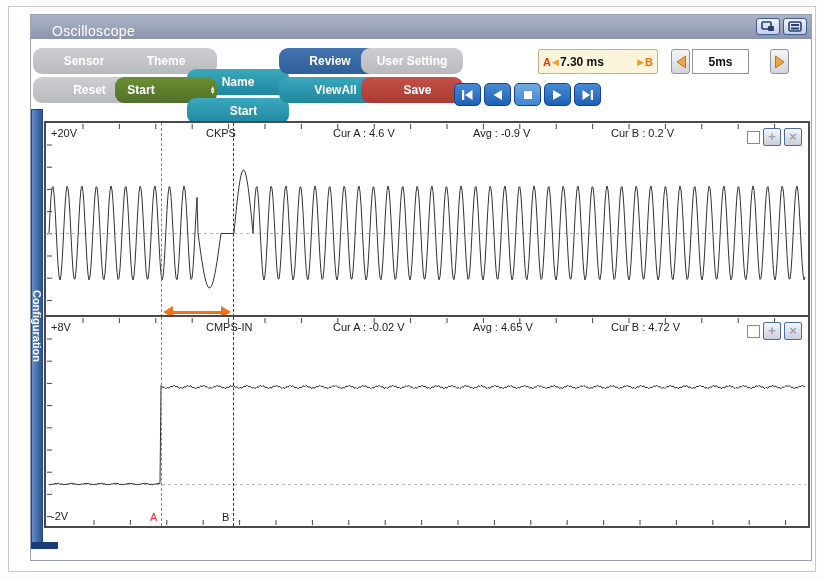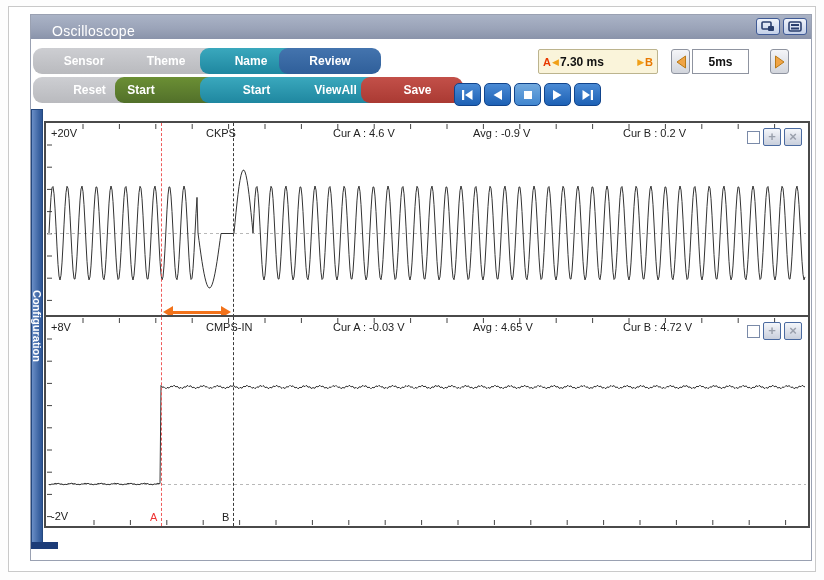--- a/index.html
+++ b/index.html
@@ -18,21 +18,21 @@
   .tb-btns { position:absolute; right:4px; top:3px; display:flex; gap:3px; }
   .tb-btn { width:24px; height:17px; border:1px solid #3f5a96; border-radius:3px;
     background:linear-gradient(#f0f4fb, #c3d0e8); display:flex; align-items:center; justify-content:center; cursor:pointer; }
 
   
   .toolbar { position:absolute; left:0; top:24px; width:100%; height:70px; background:#ffffff; }
   .btn { position:absolute; width:102px; height:26px; border:none; border-radius:9px;
     color:#ffffff; font-weight:bold; font-size:12px; font-family:"Liberation Sans",sans-serif;
     display:flex; align-items:center; justify-content:center; cursor:pointer; }
   .r1 { top:9px; } .r2 { top:38px;padding-left:11px; }
-  .c0{left:2px;} .c1{left:84px;} .c2{left:169px;} .c3{left:248px;} .c4{left:330px;}
+  .c0{left:2px;} .c1{left:84px;} .c2{left:156px;margin-top:21px;} .c3{left:248px;} .c4{left:330px;}
   .btn.gray  { background:linear-gradient(#cdced2, #b9babe); }
   .btn.teal  { background:linear-gradient(#3aa8bd, #1f87a0); }
   .btn.blue  { background:linear-gradient(#4474ae, #2f5f9a); }
   .btn.green { background:linear-gradient(#6b8f34, #52702a);gap:48px; }
   .btn.red   { background:linear-gradient(#c35049, #aa3a33); }
   .spin { display:flex; flex-direction:column; margin-left:7px; line-height:4px; font-size:6px; color:#fff; }
 
   .playback { position:absolute; left:423px; top:44px; display:flex; gap:3px; }
   .pb-btn { width:27px; height:23px; border:1px solid #11448c; border-radius:5px;
     background:linear-gradient(#4a8ad4, #1d61b5); display:flex; align-items:center; justify-content:center; cursor:pointer; }
@@ -58,21 +58,21 @@
   .sidebar span { position:absolute; top:50%; left:50%; transform:translate(-50%,-50%);
     writing-mode:vertical-rl; color:#ffffff; font-weight:bold; font-size:11px; white-space:nowrap; }
   .sidebar-cap { position:absolute; left:0; top:527px; width:27px; height:7px; background:#1c3c78; }
 
   
   .scope { position:absolute; left:13px; width:766px; background:#ffffff; border:2px solid #4a4a4a; }
   .scope.top { top:106px; height:223px;padding-left:40px; }
   .scope.bottom { top:300px; height:213px; }
   .scope .hdr { position:absolute; top:4px; font-size:11px; color:#222; white-space:nowrap; }
   .v-top { left:5px; top:4px; } .v-bottom { position:absolute; left:5px; bottom:4px; font-size:11px; color:#222; }
-  .ch { left:160px; } .curA { left:287px; } .avg { left:427px; } .curB { left:565px;margin-left:12px; }
+  .ch { left:160px; } .curA { left:287px; } .avg { left:427px; } .curB { left:565px; }
   .panel-ctrls { position:absolute; right:6px; top:5px; display:flex; align-items:center; gap:3px; }
   .chk { width:13px; height:13px; background:#ffffff; border:1px solid #7a8aa8; cursor:pointer; }
   .mini-btn { width:18px; height:18px; border:1px solid #4a6aa0; border-radius:2px;
     background:linear-gradient(#f4f6fa,#c9cfdc); color:#9aa0ac; font-weight:bold; font-size:13px;
     line-height:15px; text-align:center; cursor:pointer; }
   .wave { position:absolute; left:0; top:0; }
   .cursor { position:absolute; top:0; bottom:0; width:0; cursor:ew-resize; }
   .cursor.a { border-left:1px dashed #ee5a5a; }
   .cursor.b { border-left:1px dashed #3a3a3a; }
   .ab-label { position:absolute; bottom:3px; font-size:11px; }
@@ -111,20 +111,21 @@
           </svg>
         </div>
       </div>
     </div>
 
     <div class="toolbar">
       <button class="btn gray r1 c0">Sensor</button>
       <button class="btn gray r1 c1">Theme</button>
       <button class="btn teal r1 c2">Name</button>
       <button class="btn blue r1 c3">Review</button>
+      <button class="btn gray r1 c4">User Setting</button>
 
       <button class="btn gray r2 c0">Reset</button>
       <button class="btn green r2 c1">
         <span>Start</span>
         <span class="spin">
               <span>▲</span>
               <span>▼</span>
             </span>
       </button>
       <button class="btn teal r2 c2">Start</button>
@@ -310,21 +311,21 @@
             <line x1="1" y1="110.80000000000001" x2="6" y2="110.80000000000001" stroke="#444" stroke-width="1"></line>
             <line x1="1" y1="133" x2="6" y2="133" stroke="#444" stroke-width="1"></line>
             <line x1="1" y1="155.2" x2="6" y2="155.2" stroke="#444" stroke-width="1"></line>
             <line x1="1" y1="177.39999999999998" x2="6" y2="177.39999999999998" stroke="#444" stroke-width="1"></line>
             <line x1="1" y1="199.59999999999997" x2="6" y2="199.59999999999997" stroke="#444" stroke-width="1"></line>
             <line x1="2" y1="167.5" x2="760" y2="167.5" stroke="#b8b8b8" stroke-width="1" stroke-dasharray="3,3"></line>
             <polyline points="3,167.3 4,167.9 5,167.4 6,167.0 7,167.3 8,167.0 9,166.3 10,166.6 11,166.8 12,166.3 13,166.5 14,167.2 15,167.0 16,167.0 17,167.7 18,167.7 19,167.2 20,167.5 21,167.5 22,166.7 23,166.7 24,166.9 25,166.3 26,166.2 27,166.9 28,166.8 29,166.6 30,167.3 31,167.6 32,167.2 33,167.5 34,167.8 35,167.1 36,166.9 37,167.2 38,166.7 39,166.2 40,166.7 41,166.7 42,166.3 43,166.8 44,167.4 45,167.0 46,167.2 47,167.9 48,167.5 49,167.1 50,167.5 51,167.2 52,166.4 53,166.7 54,166.8 55,166.2 56,166.4 57,167.0 58,166.8 59,166.8 60,167.6 61,167.6 62,167.2 63,167.6 64,167.7 65,166.9 66,166.8 67,167.1 68,166.4 69,166.2 70,166.8 71,166.6 72,166.4 73,167.1 74,167.5 75,167.1 76,167.5 77,167.9 78,167.3 79,167.1 80,167.4 81,166.9 82,166.3 83,166.7 84,166.7 85,166.2 86,166.7 87,167.2 88,166.8 89,167.1 90,167.8 91,167.5 92,167.2 93,167.7 94,167.4 95,166.6 96,166.8 97,166.9 98,166.2 99,166.3 100,166.9 101,166.6 102,166.6 103,167.5 104,167.5 105,167.1 106,167.7 107,167.8 108,167.0 109,167.0 110,167.3 111,166.5 112,166.3 113,166.8 114,166.5 115,68.5 116,69.9 117,70.5 118,69.8 119,70.8 120,71.8 121,70.7 122,70.4 123,71.2 124,70.1 125,69.0 126,69.7 127,69.4 128,68.2 129,69.1 130,70.0 131,69.3 132,69.9 133,71.4 134,70.9 135,70.4 136,71.5 137,71.1 138,69.7 139,70.1 140,70.1 141,68.6 142,68.7 143,69.7 144,68.9 145,68.9 146,70.5 147,70.6 148,70.1 149,71.3 150,71.6 151,70.3 152,70.5 153,70.9 154,69.4 155,68.8 156,69.7 157,69.0 158,68.3 159,69.6 160,70.1 161,69.5 162,70.5 163,71.6 164,70.7 165,70.6 166,71.5 167,70.5 168,69.3 169,70.0 170,69.6 171,68.3 172,69.0 173,69.7 174,68.9 175,69.5 176,71.0 177,70.6 178,70.3 179,71.6 180,71.3 181,70.0 182,70.5 183,70.5 184,68.9 185,68.8 186,69.6 187,68.8 188,68.6 189,70.2 190,70.2 191,69.7 192,71.1 193,71.6 194,70.4 195,70.7 196,71.3 197,69.8 198,69.2 199,69.9 200,69.1 201,68.2 202,69.4 203,69.8 204,69.1 205,70.2 206,71.3 207,70.5 208,70.6 209,71.7 210,70.8 211,69.7 212,70.4 213,69.9 214,68.4 215,69.0 216,69.6 217,68.6 218,69.1 219,70.6 220,70.3 221,70.1 222,71.5 223,71.4 224,70.2 225,70.8 226,70.8 227,69.2 228,69.1 229,69.8 230,68.7 231,68.4 232,69.8 233,69.8 234,69.4 235,70.8 236,71.4 237,70.4 238,70.9 239,71.6 240,70.2 241,69.5 242,70.2 243,69.3 244,68.3 245,69.3 246,69.5 247,68.7 248,69.8 249,71.0 250,70.3 251,70.6 252,71.8 253,71.0 254,70.1 255,70.8 256,70.2 257,68.7 258,69.2 259,69.6 260,68.5 261,68.8 262,70.3 263,69.9 264,69.8 265,71.4 266,71.3 267,70.4 268,71.1 269,71.2 270,69.6 271,69.5 272,70.0 273,68.8 274,68.4 275,69.6 276,69.5 277,69.0 278,70.5 279,71.1 280,70.3 281,70.9 282,71.7 283,70.5 284,69.9 285,70.6 286,69.6 287,68.5 288,69.3 289,69.4 290,68.4 291,69.4 292,70.6 293,69.9 294,70.3 295,71.7 296,71.0 297,70.3 298,71.1 299,70.6 300,69.1 301,69.5 302,69.7 303,68.4 304,68.7 305,69.9 306,69.5 307,69.4 308,71.1 309,71.1 310,70.3 311,71.3 312,71.5 313,69.9 314,69.9 315,70.3 316,69.0 317,68.4 318,69.5 319,69.2 320,68.6 321,70.1 322,70.8 323,70.0 324,70.8 325,71.8 326,70.7 327,70.3 328,71.0 329,69.9 330,68.8 331,69.5 332,69.4 333,68.3 334,69.2 335,70.2 336,69.5 337,70.0 338,71.5 339,71.0 340,70.4 341,71.4 342,71.0 343,69.5 344,69.8 345,69.9 346,68.5 347,68.6 348,69.7 349,69.1 350,69.1 351,70.7 352,70.8 353,70.2 354,71.3 355,71.6 356,70.2 357,70.2 358,70.7 359,69.3 360,68.6 361,69.6 362,69.1 363,68.4 364,69.7 365,70.4 366,69.7 367,70.6 368,71.7 369,70.7 370,70.5 371,71.4 372,70.3 373,69.1 374,69.8 375,69.5 376,68.2 377,69.0 378,69.9 379,69.1 380,69.7 381,71.2 382,70.8 383,70.4 384,71.6 385,71.2 386,69.8 387,70.2 388,70.3 389,68.7 390,68.7 391,69.6 392,68.9 393,68.7 394,70.3 395,70.5 396,69.9 397,71.2 398,71.7 399,70.4 400,70.6 401,71.1 402,69.6 403,68.9 404,69.8 405,69.1 406,68.2 407,69.5 408,70.0 409,69.3 410,70.3 411,71.5 412,70.6 413,70.6 414,71.6 415,70.7 416,69.5 417,70.2 418,69.8 419,68.3 420,68.9 421,69.7 422,68.8 423,69.3 424,70.8 425,70.5 426,70.2 427,71.6 428,71.4 429,70.1 430,70.6 431,70.7 432,69.0 433,68.9 434,69.7 435,68.7 436,68.5 437,70.0 438,70.1 439,69.6 440,70.9 441,71.5 442,70.5 443,70.8 444,71.4 445,70.0 446,69.3 447,70.0 448,69.2 449,68.2 450,69.3 451,69.7 452,68.9 453,69.9 454,71.2 455,70.4 456,70.6 457,71.7 458,70.9 459,69.9 460,70.6 461,70.1 462,68.6 463,69.0 464,69.6 465,68.6 466,69.0 467,70.4 468,70.1 469,70.0 470,71.4 471,71.4 472,70.3 473,70.9 474,71.0 475,69.4 476,69.2 477,69.9 478,68.8 479,68.4 480,69.7 481,69.7 482,69.2 483,70.6 484,71.3 485,70.4 486,70.9 487,71.7 488,70.4 489,69.7 490,70.4 491,69.5 492,68.3 493,69.3 494,69.5 495,68.6 496,69.6 497,70.8 498,70.1 499,70.4 500,71.7 501,71.1 502,70.2 503,70.9 504,70.5 505,68.9 506,69.3 507,69.6 508,68.4 509,68.7 510,70.1 511,69.7 512,69.6 513,71.2 514,71.3 515,70.4 516,71.2 517,71.3 518,69.8 519,69.6 520,70.2 521,68.9 522,68.4 523,69.5 524,69.4 525,68.8 526,70.2 527,71.0 528,70.2 529,70.9 530,71.8 531,70.6 532,70.1 533,70.8 534,69.8 535,68.6 536,69.4 537,69.4 538,68.4 539,69.3 540,70.4 541,69.8 542,70.2 543,71.6 544,71.1 545,70.4 546,71.3 547,70.8 548,69.3 549,69.6 550,69.8 551,68.5 552,68.6 553,69.8 554,69.3 555,69.2 556,70.9 557,71.0 558,70.3 559,71.3 560,71.6 561,70.1 562,70.0 563,70.5 564,69.2 565,68.5 566,69.5 567,69.2 568,68.5 569,69.9 570,70.6 571,69.9 572,70.7 573,71.8 574,70.7 575,70.4 576,71.2 577,70.2 578,68.9 579,69.6 580,69.5 581,68.3 582,69.0 583,70.0 584,69.4 585,69.8 586,71.3 587,70.9 588,70.4 589,71.5 590,71.1 591,69.7 592,70.0 593,70.1 594,68.6 595,68.6 596,69.7 597,69.0 598,68.9 599,70.5 600,70.7 601,70.1 602,71.2 603,71.7 604,70.4 605,70.4 606,70.9 607,69.5 608,68.7 609,69.6 610,69.1 611,68.3 612,69.6 613,70.2 614,69.5 615,70.4 616,71.6 617,70.7 618,70.5 619,71.5 620,70.5 621,69.3 622,69.9 623,69.6 624,68.3 625,68.9 626,69.8 627,69.0 628,69.4 629,71.0 630,70.7 631,70.3 632,71.6 633,71.3 634,70.0 635,70.4 636,70.5 637,68.9 638,68.8 639,69.6 640,68.8 641,68.6 642,70.1 643,70.3 644,69.8 645,71.0 646,71.6 647,70.5 648,70.7 649,71.3 650,69.9 651,69.1 652,69.9 653,69.2 654,68.2 655,69.3 656,69.9 657,69.1 658,70.1 659,71.3 660,70.6 661,70.6 662,71.7 663,70.8 664,69.7 665,70.3 666,69.9 667,68.5 668,68.9 669,69.6 670,68.7 671,69.1 672,70.6 673,70.3 674,70.1 675,71.5 676,71.4 677,70.2 678,70.7 679,70.9 680,69.2 681,69.0 682,69.8 683,68.8 684,68.4 685,69.8 686,69.9 687,69.4 688,70.8 689,71.5 690,70.5 691,70.8 692,71.6 693,70.2 694,69.5 695,70.2 696,69.4 697,68.3 698,69.2 699,69.6 700,68.8 701,69.7 702,71.0 703,70.3 704,70.5 705,71.7 706,71.0 707,70.0 708,70.7 709,70.3 710,68.7 711,69.1 712,69.6 713,68.5 714,68.8 715,70.3 716,69.9 717,69.8 718,71.3 719,71.4 720,70.4 721,71.0 722,71.2 723,69.6 724,69.4 725,70.0 726,68.8 727,68.3 728,69.6 729,69.6 730,69.0 731,70.4 732,71.2 733,70.3 734,70.9 735,71.7 736,70.5 737,69.9 738,70.6 739,69.6 740,68.4 741,69.3 742,69.4 743,68.5 744,69.4 745,70.6 746,70.0 747,70.3 748,71.7 749,71.1 750,70.3 751,71.1 752,70.7 753,69.1 754,69.4 755,69.7 756,68.5 757,68.6 758,69.9 759,69.5" fill="none" stroke="#333" stroke-width="1"></polyline>
           </svg>
       <span class="hdr v-top">+8V</span>
       <span class="hdr ch">CMPS-IN</span>
-      <span class="hdr curA">Cur A : -0.03 V</span>
+      <span class="hdr curA">Cur A : -0.02 V</span>
       <span class="hdr avg">Avg : 4.65 V</span>
       <span class="hdr curB">Cur B : 4.72 V</span>
       <span class="v-bottom">-2V</span>
       <div class="panel-ctrls">
         <div class="chk"></div>
         <div class="mini-btn">+</div>
         <div class="mini-btn">×</div>
       </div>
       <div class="cursor a" style="left:115px;"></div>
       <div class="cursor b" style="left:187px;"></div>

